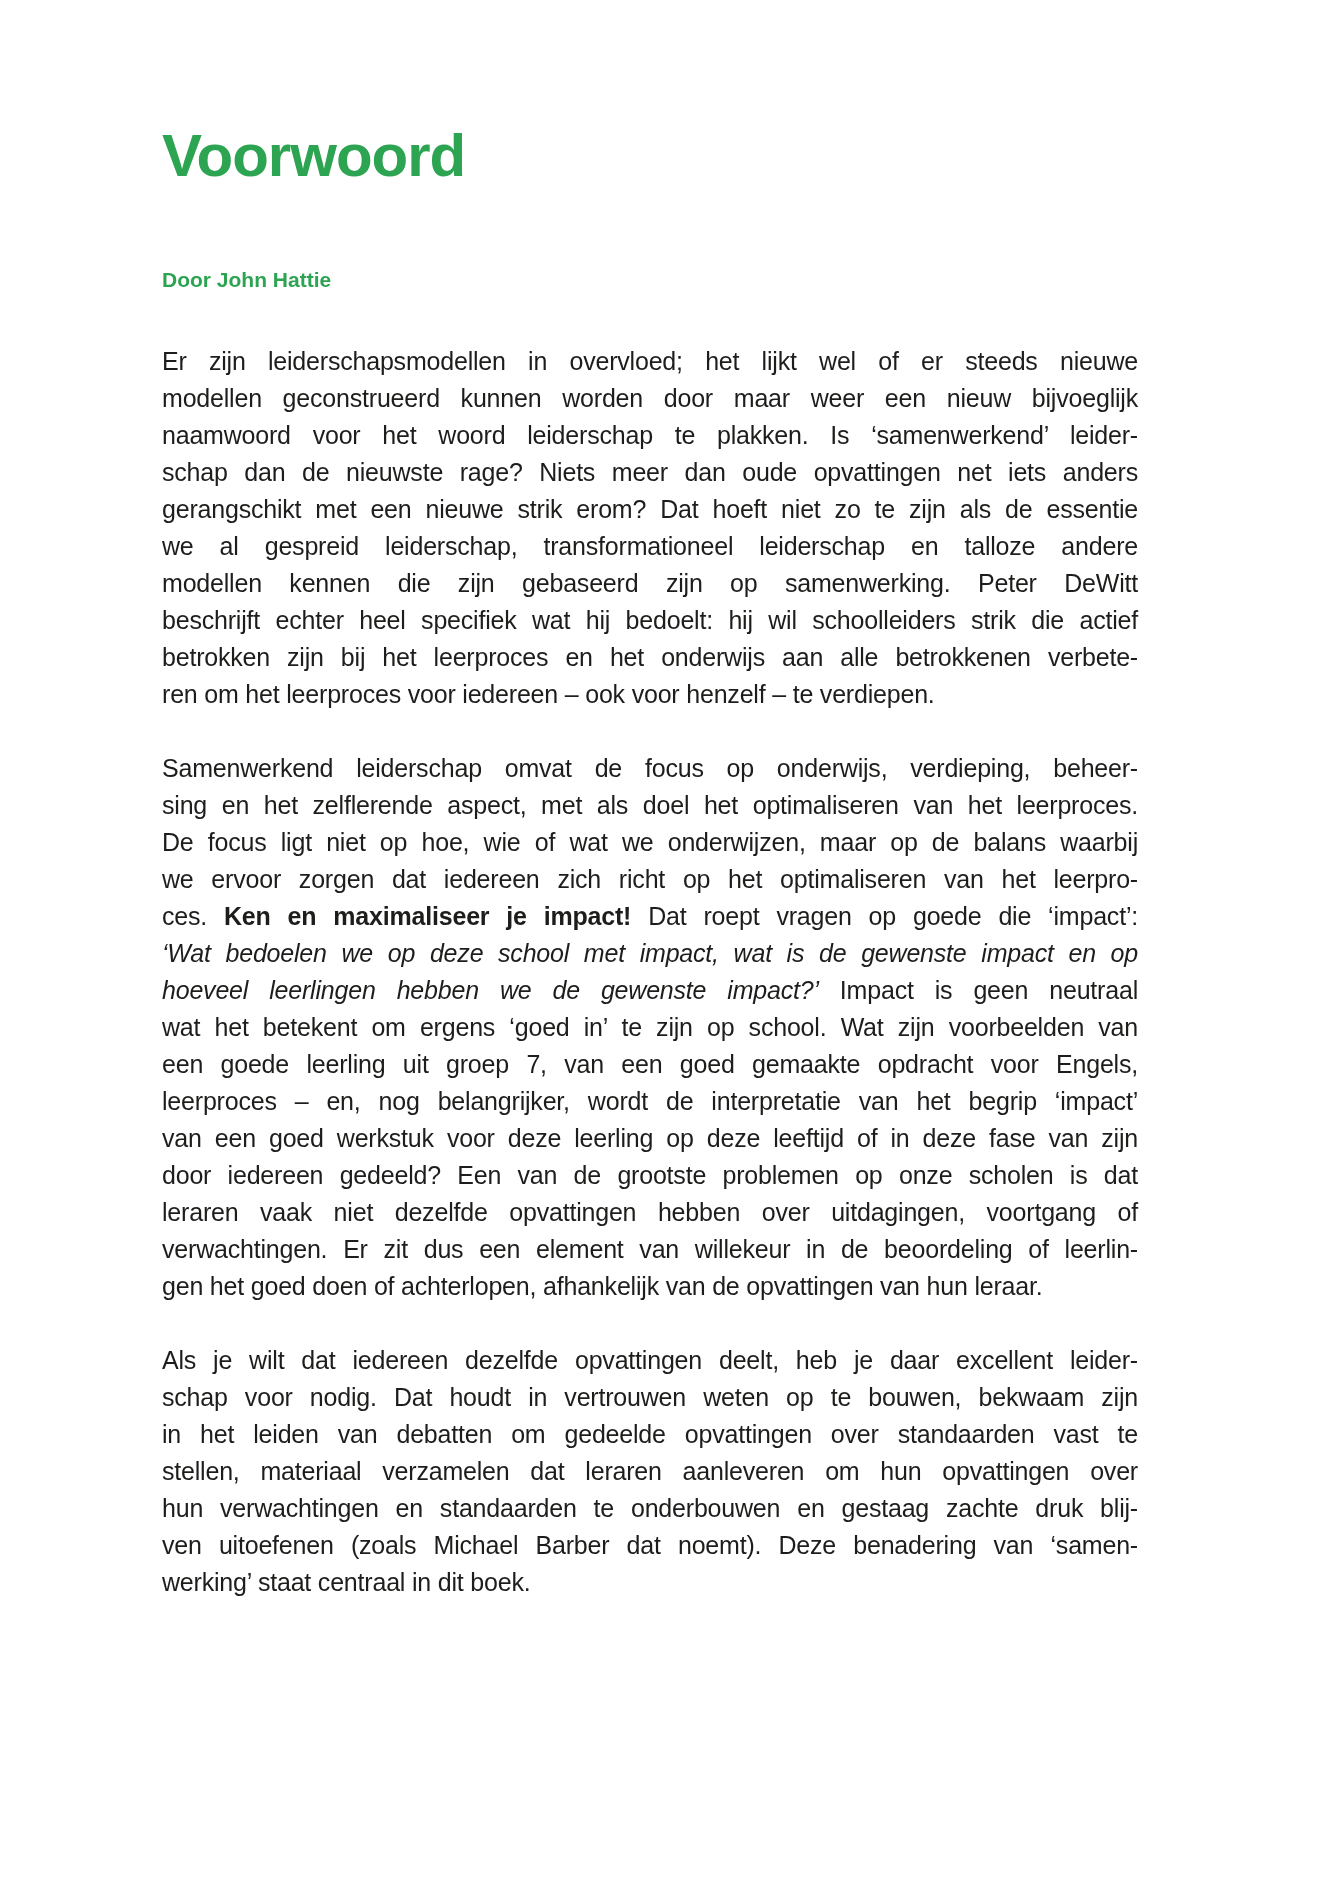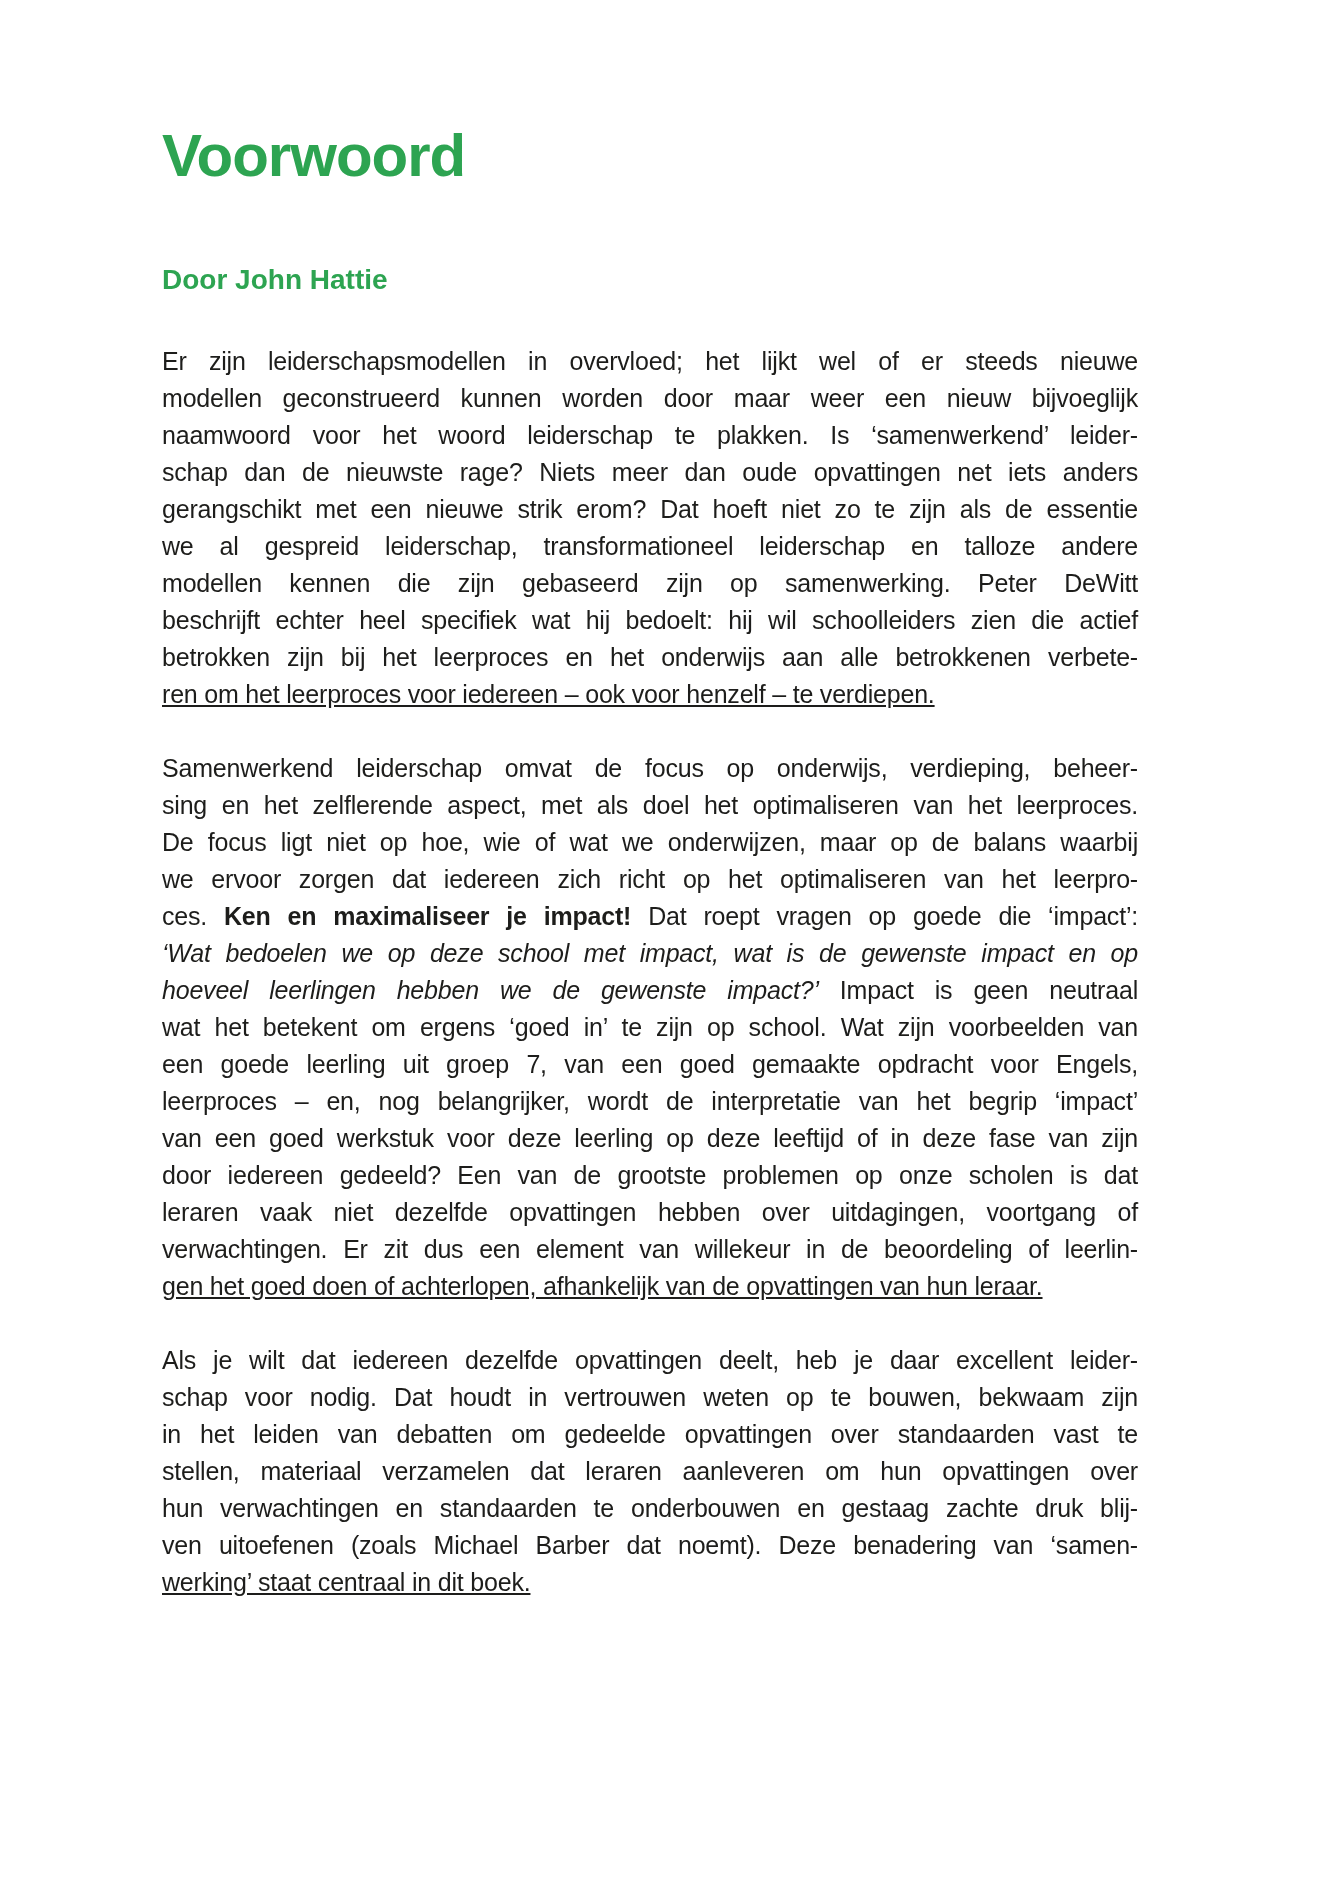--- a/index.html
+++ b/index.html
@@ -25,41 +25,40 @@
   h1.title {
     margin: 125px 0 0 0;
     font-size: 60px;
     line-height: 62px;
     font-weight: bold;
     letter-spacing: -1px;
     color: var(--accent, #2da451);
   }
   h2.byline {
     margin: 78px 0 0 0;
-    font-size: 28px;
+    font-size: 21px;
     line-height: 30px;
     font-weight: bold;
     color: var(--accent, #2da451);
   }
   .body-text {
     margin-top: 48px;
     font-size: 25px;
     letter-spacing: -0.2px;
   }
   .para { margin: 0; }
   .para + .para { margin-top: 37px; }
   .line {
     line-height: 37px;
     text-align: justify;
     text-align-last: justify;
     white-space: nowrap;
   }
   .line.last {
     text-align-last: left;
-    text-decoration: underline;
   }
   .line span.b { font-weight: bold; }
   .line span.i { font-style: italic; }
   .running-head {
     position: absolute;
     top: 1786px;
     left: 162px;
     width: 946px;
     text-align: right;
     font-style: italic;
@@ -104,21 +103,21 @@
     <h2 class="byline">Door John Hattie</h2>
     <div class="body-text">
         <div class="para">
           <div class="line"><span>Er zijn leiderschapsmodellen in overvloed; het lijkt wel of er steeds nieuwe</span></div>
           <div class="line"><span>modellen geconstrueerd kunnen worden door maar weer een nieuw bijvoeglijk</span></div>
           <div class="line"><span>naamwoord voor het woord leiderschap te plakken. Is ‘samenwerkend’ leider-</span></div>
           <div class="line"><span>schap dan de nieuwste rage? Niets meer dan oude opvattingen net iets anders</span></div>
           <div class="line"><span>gerangschikt met een nieuwe strik erom? Dat hoeft niet zo te zijn als de essentie</span></div>
           <div class="line"><span>we al gespreid leiderschap, transformationeel leiderschap en talloze andere</span></div>
           <div class="line"><span>modellen kennen die zijn gebaseerd zijn op samenwerking. Peter DeWitt</span></div>
-          <div class="line"><span>beschrijft echter heel specifiek wat hij bedoelt: hij wil schoolleiders zien die actief</span></div>
+          <div class="line"><span>beschrijft echter heel specifiek wat hij bedoelt: hij wil schoolleiders strik die actief</span></div>
           <div class="line"><span>betrokken zijn bij het leerproces en het onderwijs aan alle betrokkenen verbete-</span></div>
           <div class="line last"><span>ren om het leerproces voor iedereen – ook voor henzelf – te verdiepen.</span></div>
         </div>
         <div class="para">
           <div class="line"><span>Samenwerkend leiderschap omvat de focus op onderwijs, verdieping, beheer-</span></div>
           <div class="line"><span>sing en het zelflerende aspect, met als doel het optimaliseren van het leerproces.</span></div>
           <div class="line"><span>De focus ligt niet op hoe, wie of wat we onderwijzen, maar op de balans waarbij</span></div>
           <div class="line"><span>we ervoor zorgen dat iedereen zich richt op het optimaliseren van het leerpro-</span></div>
           <div class="line"><span>ces. </span><span class="b">Ken en maximaliseer je impact!</span><span> Dat roept vragen op goede die ‘impact’:</span></div>
           <div class="line"><span class="i">‘Wat bedoelen we op deze school met impact, wat is de gewenste impact en op</span></div>

